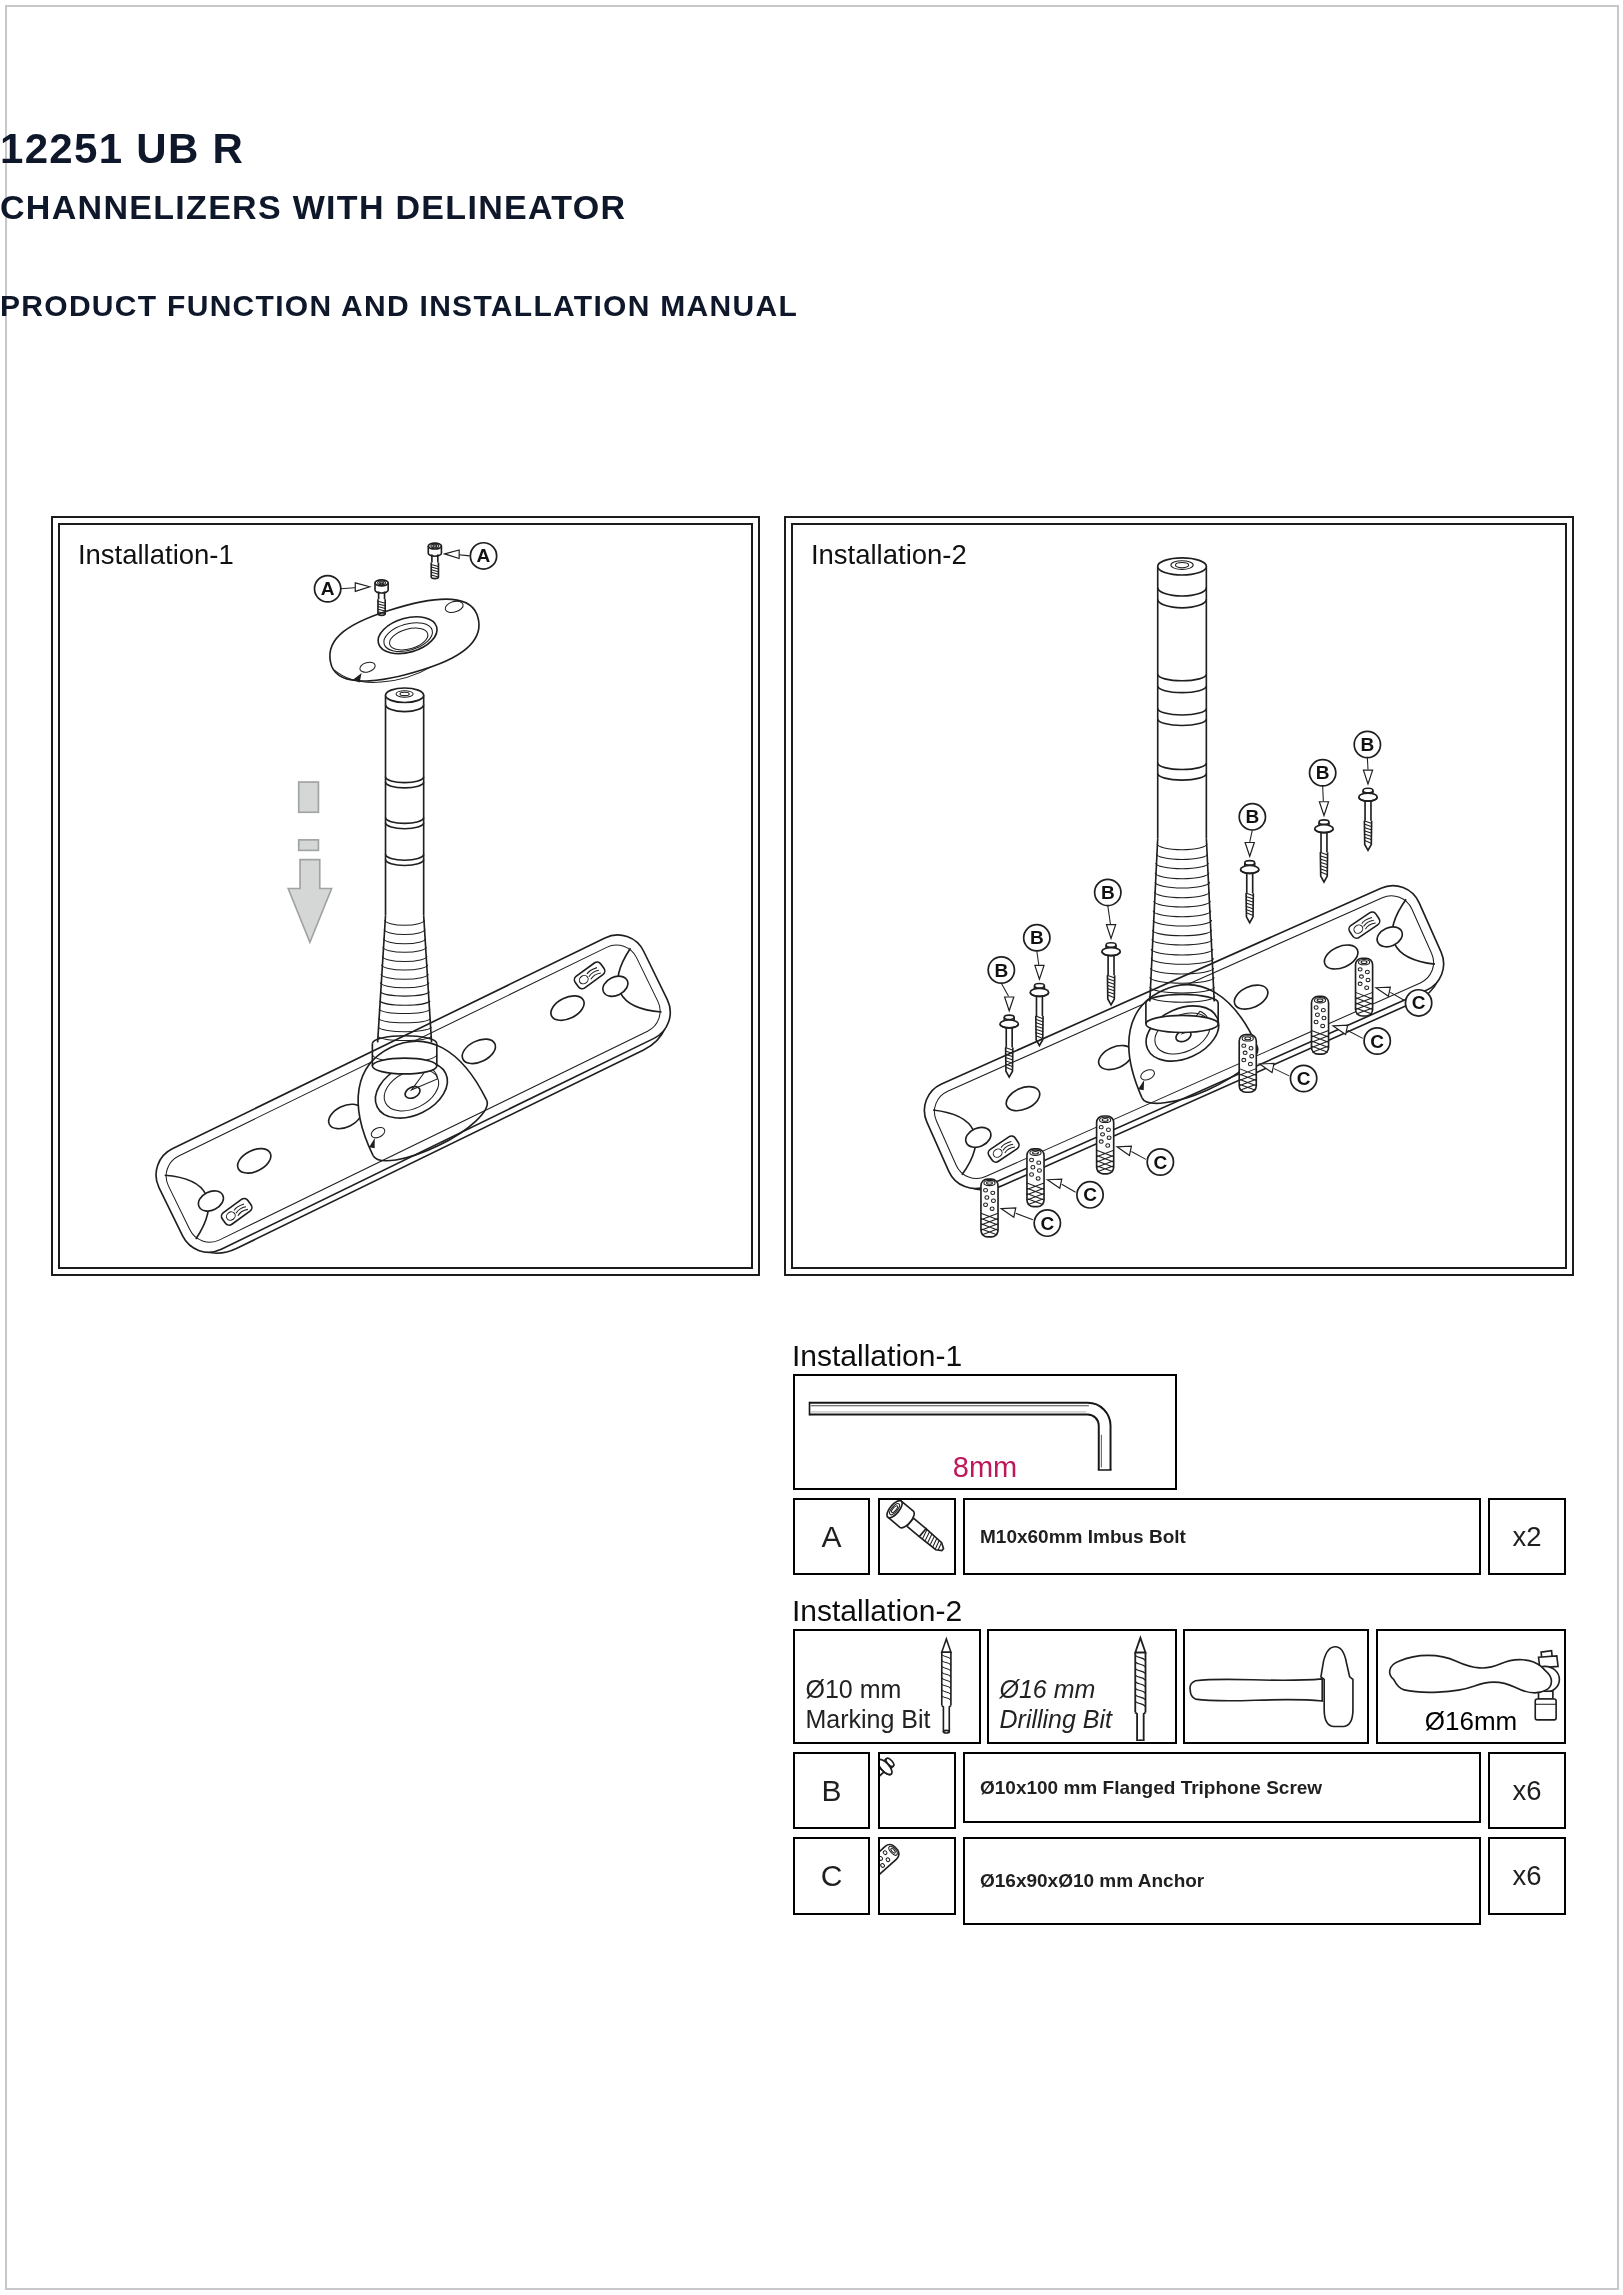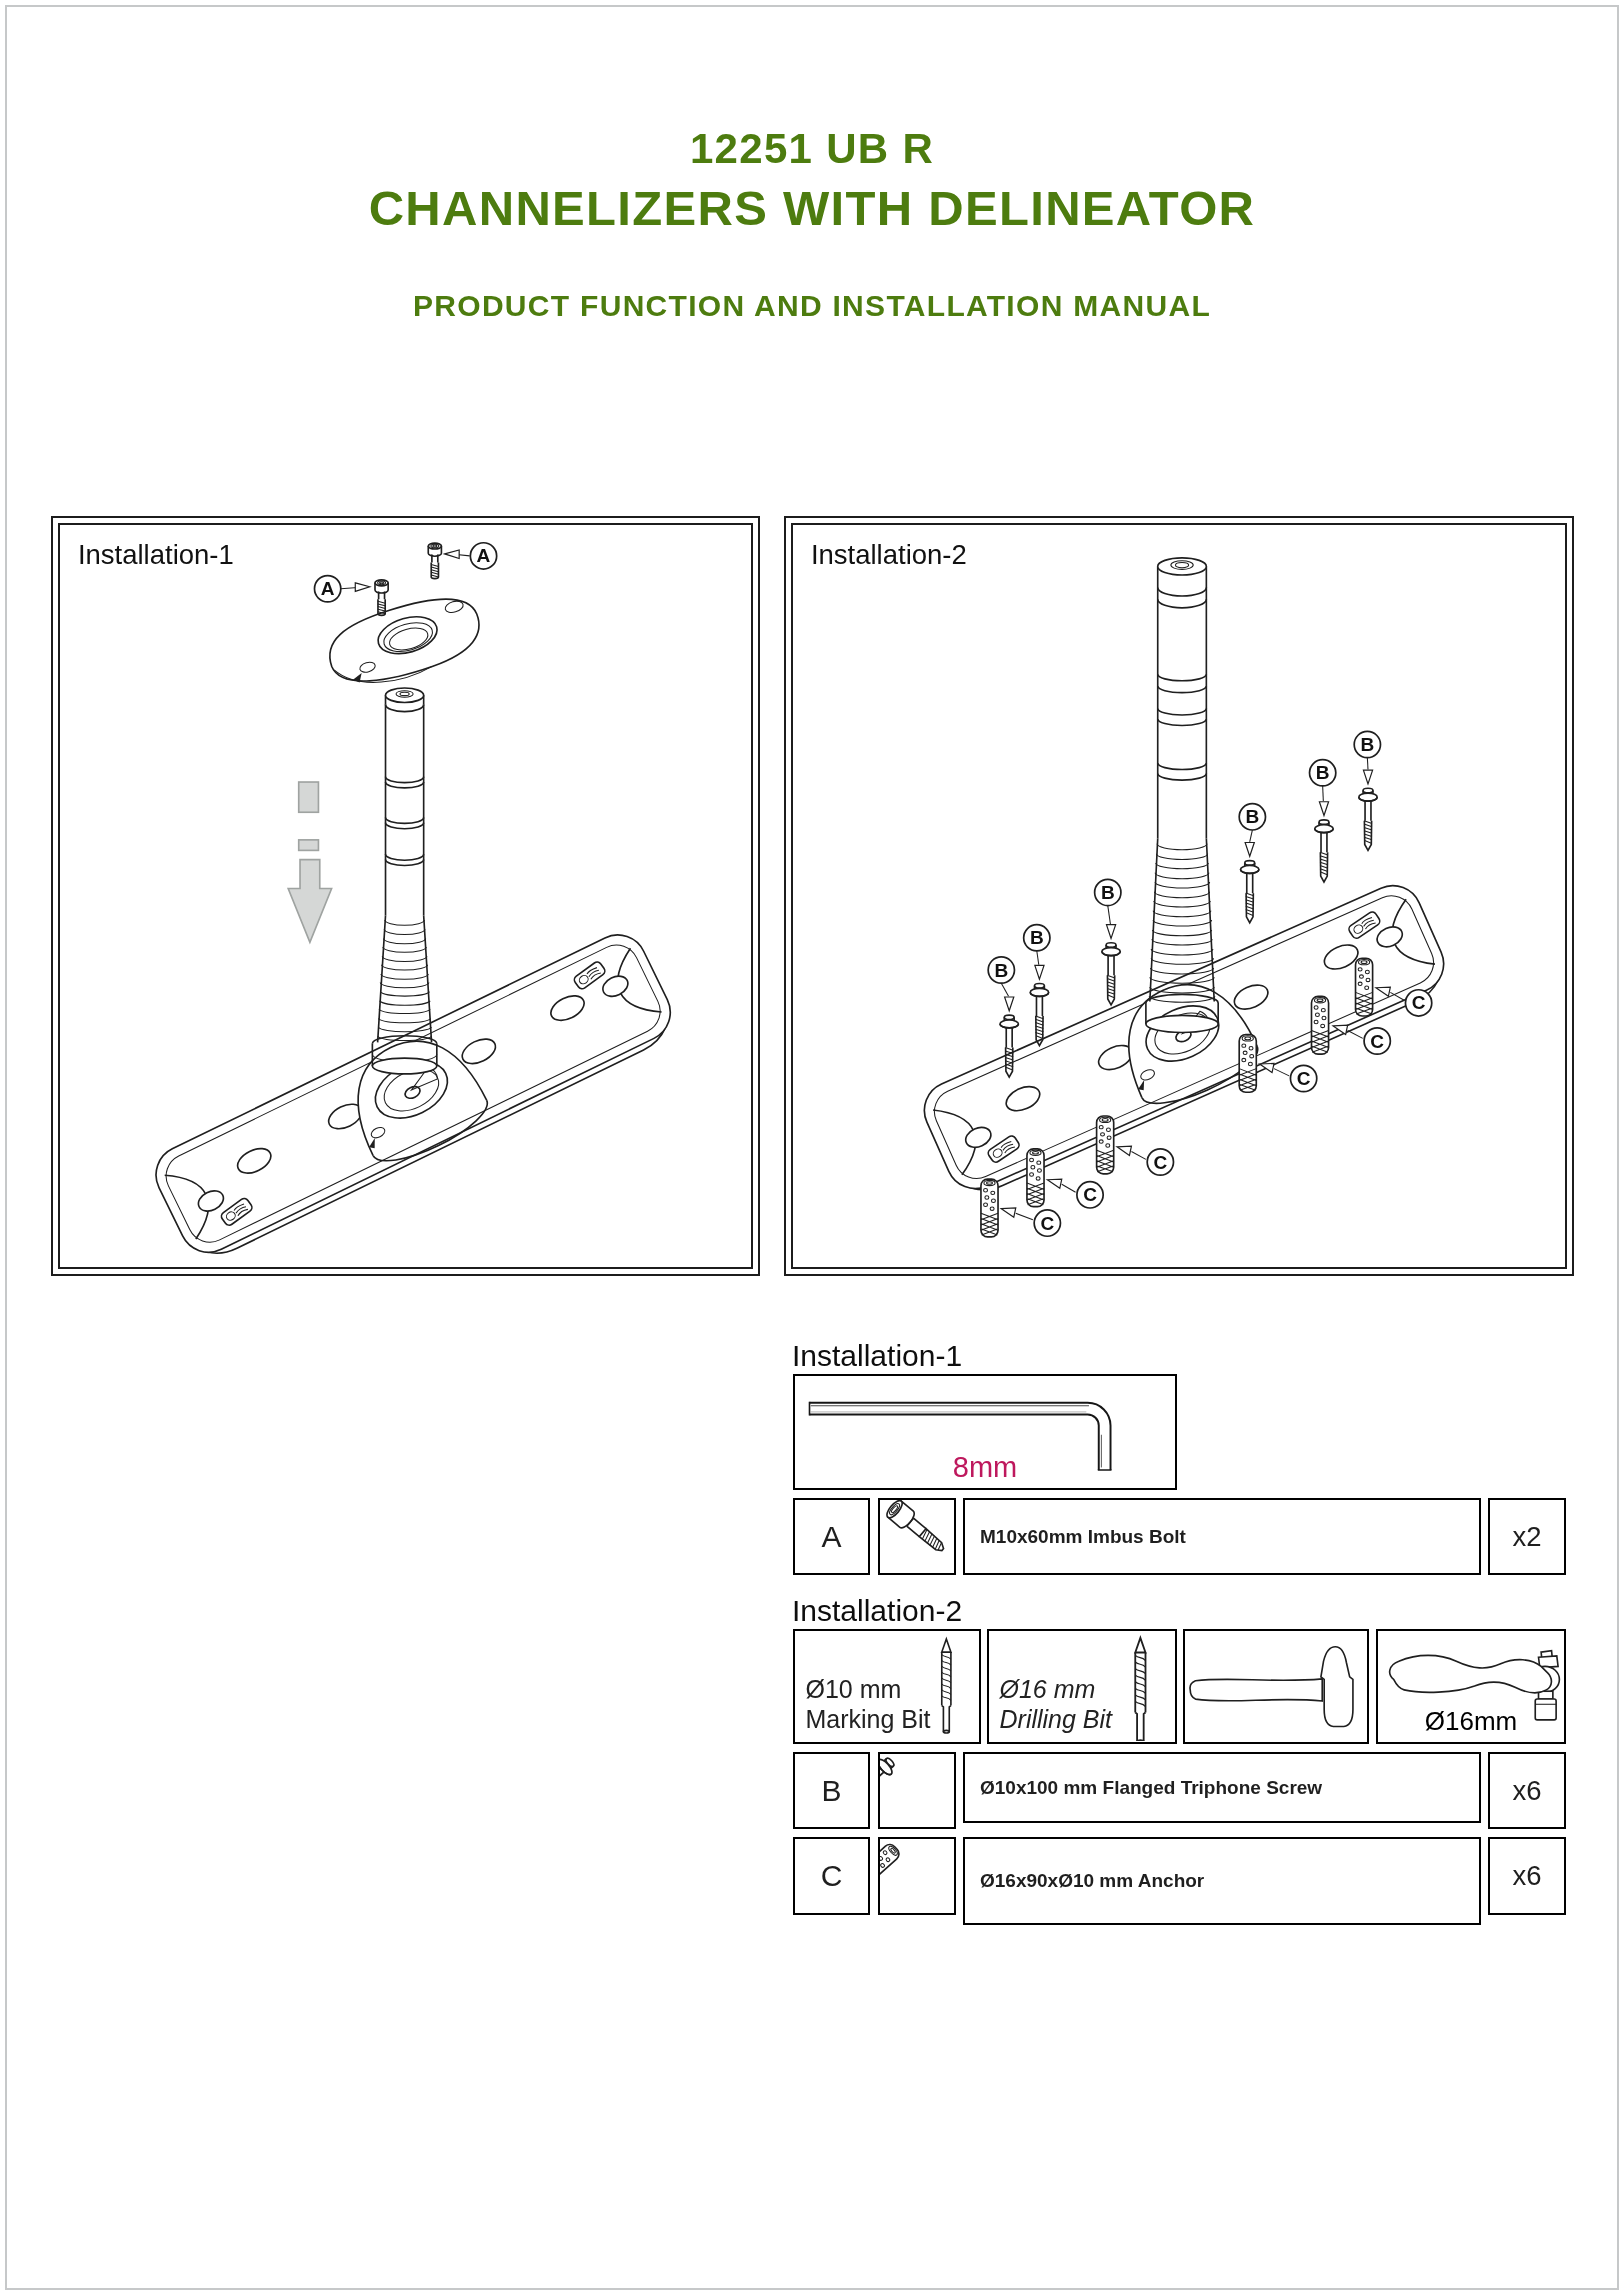--- a/index.html
+++ b/index.html
@@ -1,21 +1,21 @@
 <!DOCTYPE html>
 <html style="font-size:10.5px"><head>
 <meta charset="utf-8">
 <style>
   html,body{margin:0;padding:0;background:#ffffff;}
   body{width:1624px;height:2295px;position:relative;font-family:"Liberation Sans",sans-serif;color:#1f1f1f;overflow:hidden;}
   .abs{position:absolute;}
   .page-frame{left:5.2px;top:5.2px;right:5.2px;bottom:5.2px;border:2.6px solid #c6c8c9;}
-  .title-line{left:0;width:100%;text-align:center;font-weight:bold;color:#4d7c0f;letter-spacing:1.3px;white-space:nowrap;}
+  .title-line{left:0;width:100%;text-align:left;font-weight:bold;color:#0f172a;letter-spacing:1.3px;white-space:nowrap;}
   #t1{top:125px;font-size:42px;}
-  #t2{top:180px;font-size:49px;}
+  #t2{top:188px;font-size:34px;}
   #t3{top:289px;font-size:30px;}
   .panel{border:2px solid #1c1c1c;background:#fff;}
   .panel-inner{position:absolute;left:4.6px;top:4.6px;right:4.6px;bottom:4.6px;border:2px solid #1c1c1c;}
   .panel-label{position:absolute;left:18.3px;top:14.4px;font-size:27.5px;color:#111;}
   .panel-svg{position:absolute;left:0;top:0;width:100%;height:100%;}
   .heading{font-size:30px;color:#0e0e0e;}
   .pbox{border:2.6px solid #000;background:#fff;box-sizing:border-box;}
   .cell-key{display:flex;align-items:center;justify-content:center;font-size:30px;}
   .cell-desc{display:flex;align-items:center;padding-left:15px;font-size:19px;box-sizing:border-box;font-weight:bold;}
   .cell-qty{display:flex;align-items:center;justify-content:center;font-size:27.5px;}

